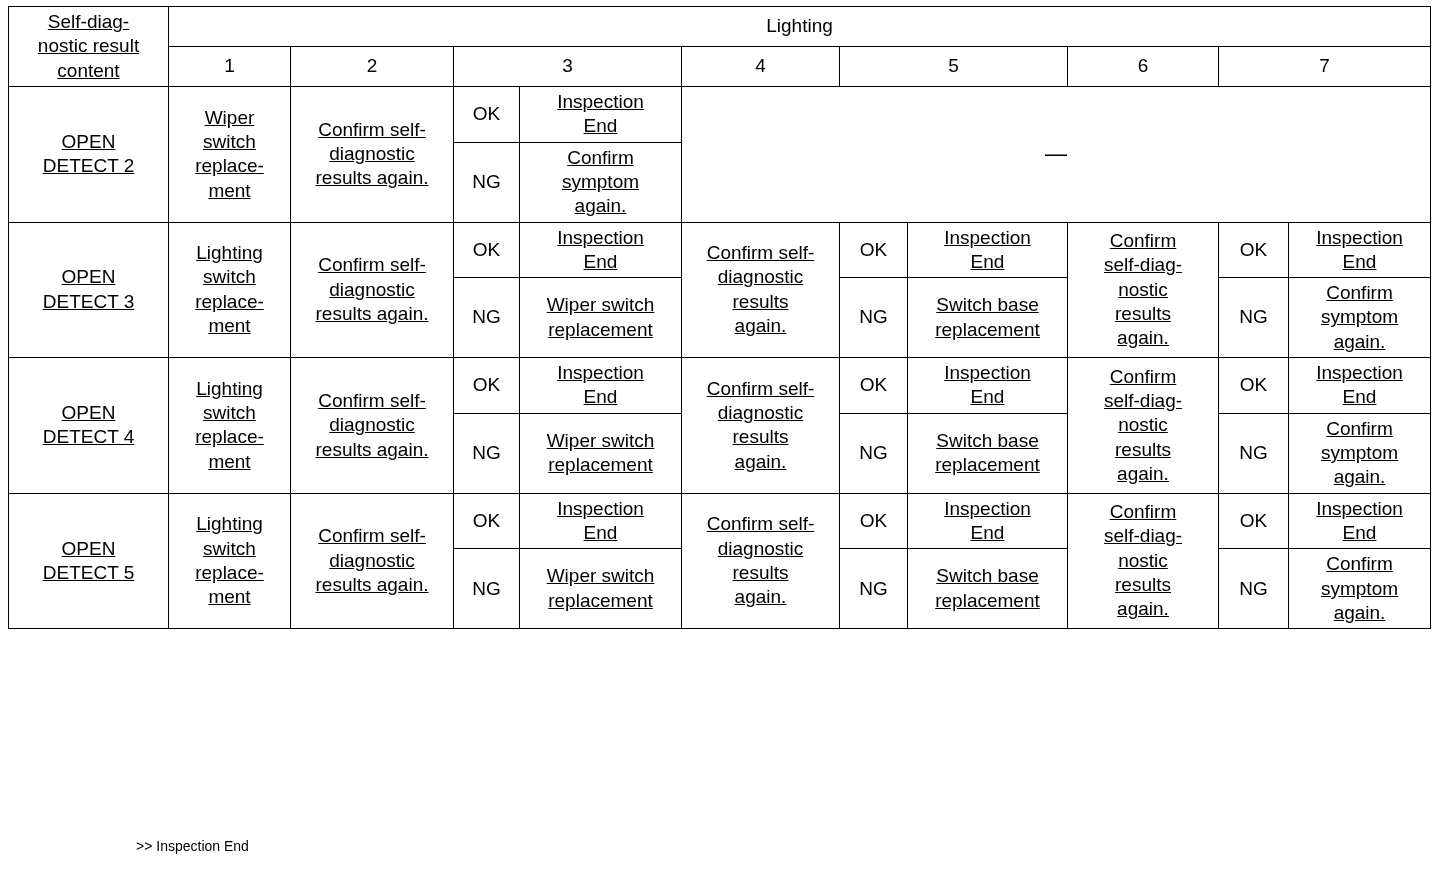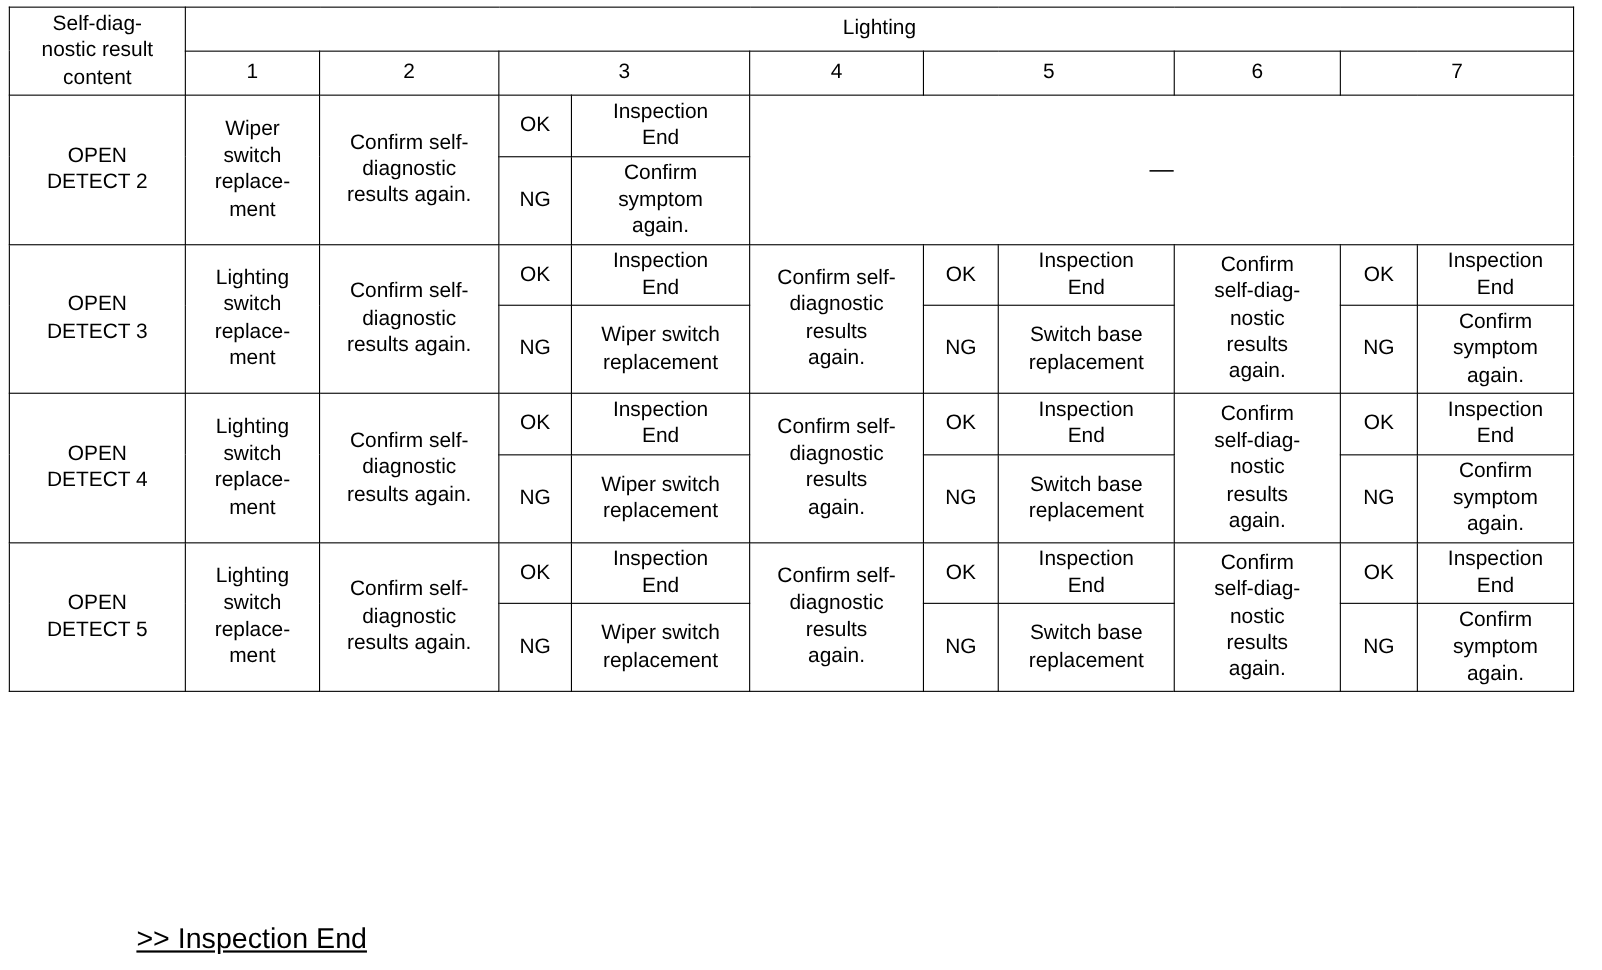--- a/index.html
+++ b/index.html
@@ -52,32 +52,31 @@
   .col-2 { width: 163px; }
   .col-3j { width: 66px; }
   .col-3 { width: 162px; }
   .col-4 { width: 158px; }
   .col-5j { width: 68px; }
   .col-5 { width: 160px; }
   .col-6 { width: 151px; }
   .col-7j { width: 70px; }
   .col-7 { width: 142px; }
 
-  .lbl { white-space: pre-line; }
+  .lbl { white-space: pre-line; text-decoration: underline; }
   .left { text-align: left; }
   .center { text-align: center; }
   .dash-cell { font-size: 22px; }
 
   .footer {
     position: absolute;
-    left: 124px;
+    left: 136px;
     top: 838px;
-    font-size: 26px;
+    font-size: 14px;
     white-space: nowrap;
-    text-decoration: underline;
   }
 </style>
 </head>
 <body>
 
 <div class="page">
 
   <table class="diag">
     <colgroup>
       <col class="col-label">

